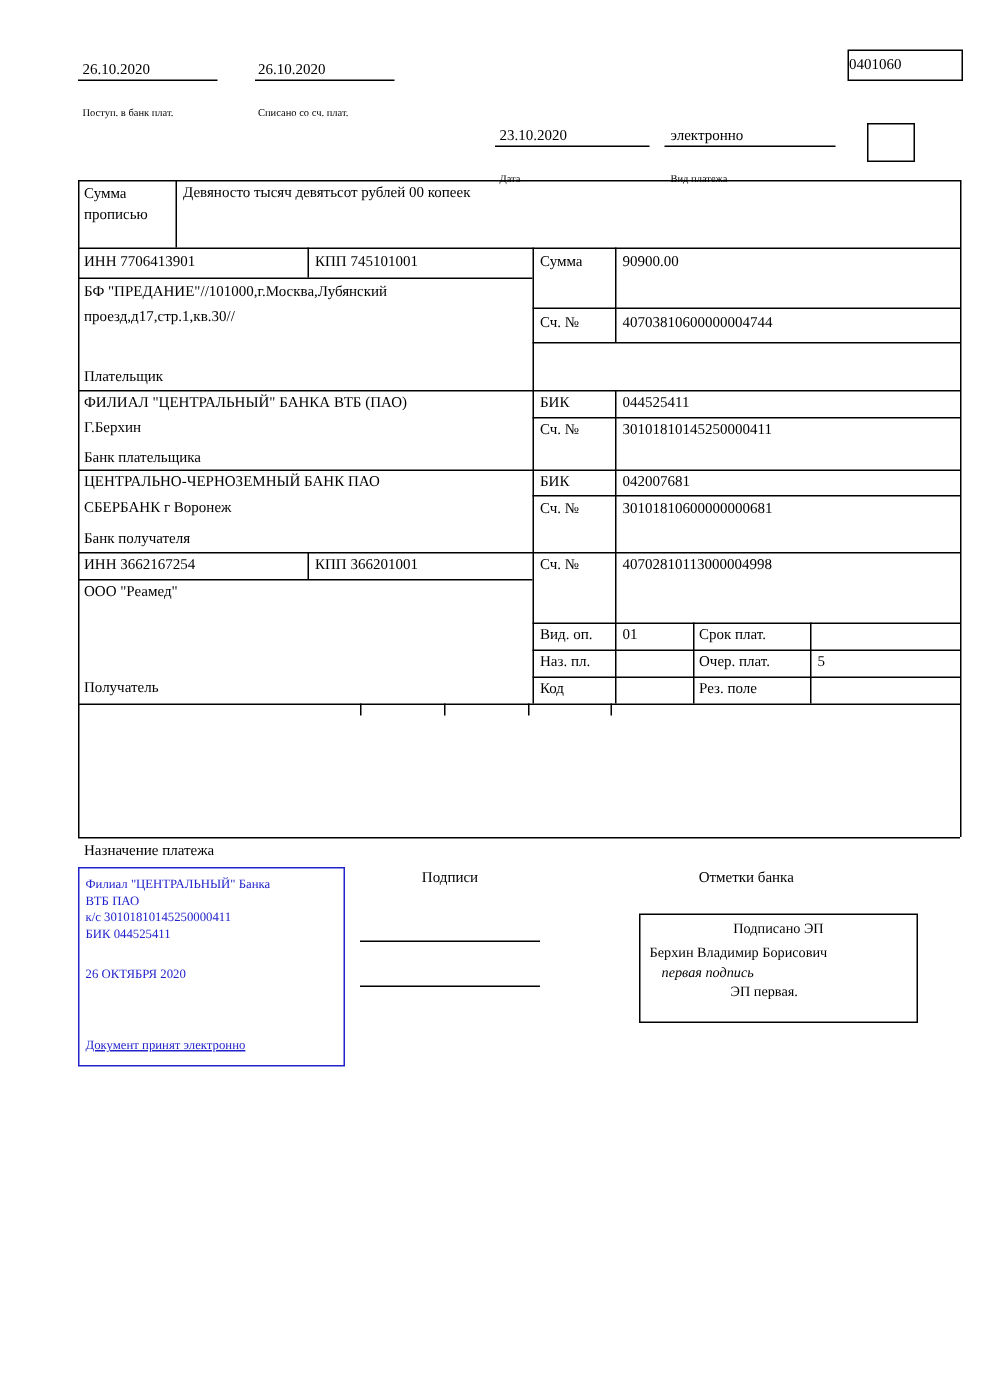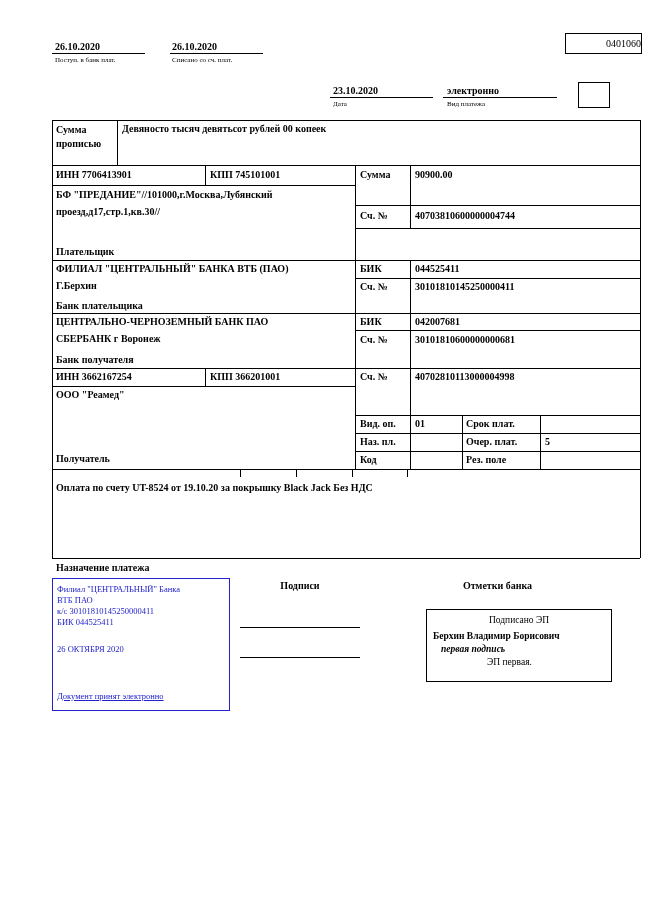--- a/index.html
+++ b/index.html
@@ -1,27 +1,27 @@
 <!DOCTYPE html>
 <html><head>
 <meta charset="utf-8">
 <style>
   * { margin:0; padding:0; box-sizing:border-box; }
   html,body { background:#fff; }
   .page { position:relative; width:660px; height:919px; background:#ffffff;
           font-family:"Liberation Serif", serif; color:#000; overflow:hidden; }
-  .t  { position:absolute; font-size:10px; line-height:1.15; white-space:nowrap;font-weight:bold; }
-  .ts { position:absolute; font-size:7px;  line-height:1;    white-space:nowrap; }
+  .t  { position:absolute; font-size:10px; line-height:1.15; white-space:nowrap; }
+  .ts { position:absolute; font-size:7px;  line-height:1;    white-space:nowrap;margin-top:15px; }
   .b  { font-weight:normal; }
   .i  { font-style:italic; }
   .title { font-size:11.5px; font-weight:bold; }
   .hl { position:absolute; height:1px; background:#000; }
   .vl { position:absolute; width:1px;  background:#000; }
   .box { position:absolute; border:1px solid #000; }
-  .center { text-align:right; }
+  .center { text-align:left; }
   .st { position:absolute; font-size:8.5px; line-height:1.1; white-space:nowrap; }
   .stamp-box { position:absolute; border:1px solid #2222cc; }
   .u { text-decoration:underline; }
 </style>
 </head>
 <body>
 
 <div class="page">
 
   <div class="t" style="left:55px;top:41px">26.10.2020</div>
@@ -119,21 +119,20 @@
   <div class="t" style="left:360px;top:418px">Вид. оп.</div>
   <div class="t" style="left:415px;top:418px">01</div>
   <div class="t" style="left:466px;top:418px">Срок плат.</div>
   <div class="t" style="left:360px;top:436px">Наз. пл.</div>
   <div class="t" style="left:466px;top:436px">Очер. плат.</div>
   <div class="t" style="left:545px;top:436px">5</div>
   <div class="t" style="left:360px;top:454px">Код</div>
   <div class="t" style="left:466px;top:454px">Рез. поле</div>
   <div class="t" style="left:56px;top:453px">Получатель</div>
 
-  <div class="t" style="left:56px;top:482px">Оплата по счету UT-8524 от 19.10.20 за покрышку Black Jack Без НДС</div>
   <div class="t" style="left:56px;top:562px">Назначение платежа</div>
 
   <div class="t" style="left:240px;top:580px;width:120px;text-align:center">Подписи</div>
   <div class="t" style="left:430px;top:580px;width:135px;text-align:center">Отметки банка</div>
   <div class="hl" style="left:240px;top:627px;width:120px"></div>
   <div class="hl" style="left:240px;top:657px;width:120px"></div>
 
   <div class="stamp-box stamp-colored" style="left: 52px; top: 578px; width: 178px; height: 133px; color: rgb(34, 34, 204); border-color: rgb(34, 34, 204);"></div>
   <div class="st stamp-colored" style="left: 57px; top: 585px; color: rgb(34, 34, 204); border-color: rgb(34, 34, 204);">Филиал "ЦЕНТРАЛЬНЫЙ" Банка</div>
   <div class="st stamp-colored" style="left: 57px; top: 596px; color: rgb(34, 34, 204); border-color: rgb(34, 34, 204);">ВТБ ПАО</div>

